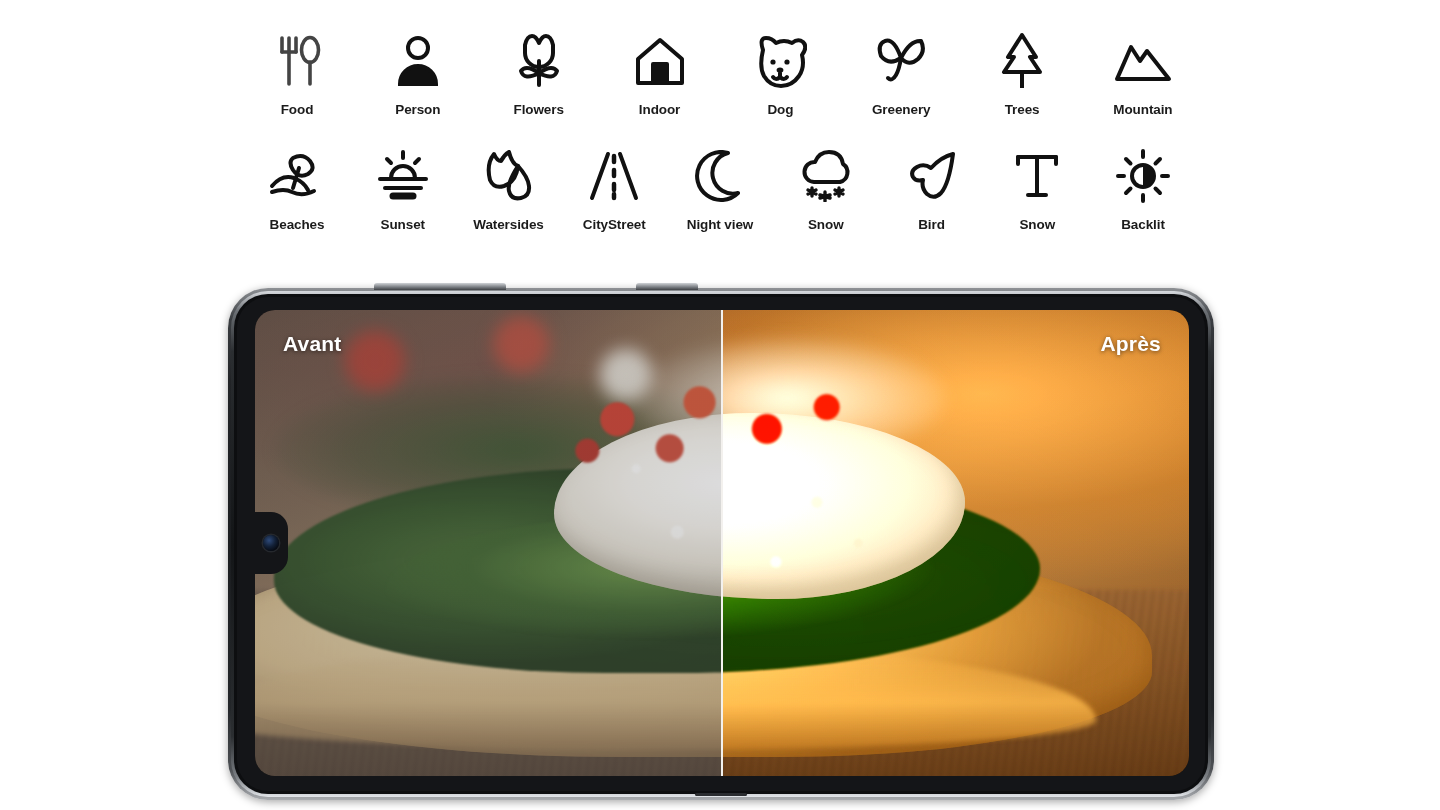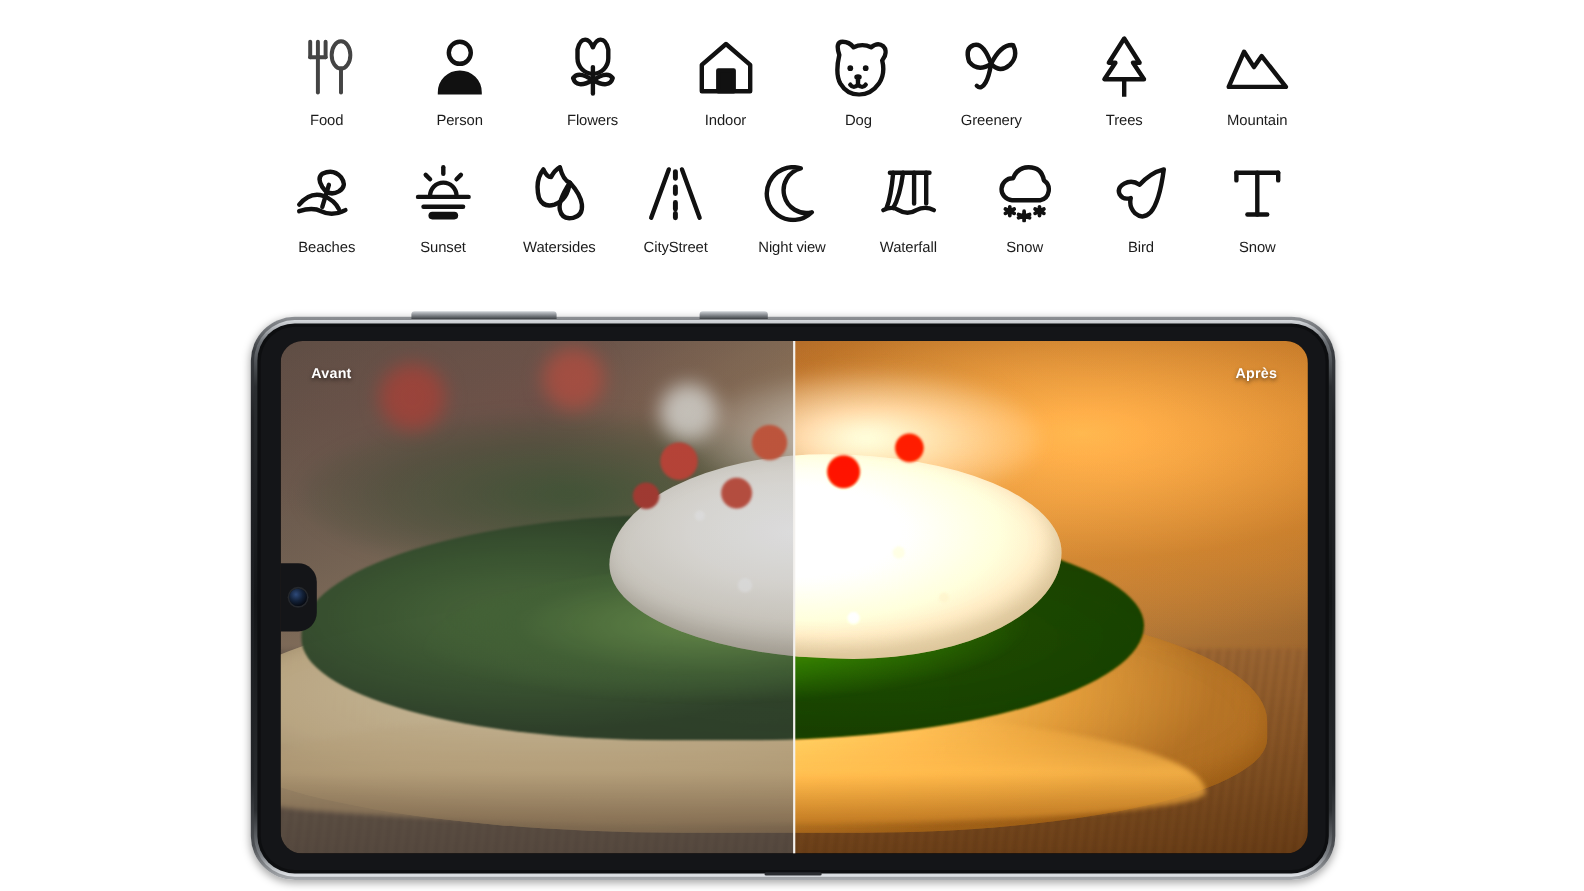--- a/index.html
+++ b/index.html
@@ -39,21 +39,21 @@
     justify-content:center;
   }
   .icon-glyph svg{display:block;}
   .icon-label{
     margin-top:5px;
     font-size:13.5px;
     line-height:15px;
     color:#1b1b1b;
     white-space:nowrap;
     letter-spacing:-0.1px;
-    font-weight:400;
+    font-weight:700;
   }
   .icon-cell.tint-gray .icon-glyph svg{stroke:#444444;fill:#444444;}
 
   
   #phone{
     position:absolute;
     left:228px; top:288px;
     width:986px; height:512px;
   }
   
@@ -272,21 +272,21 @@
     top:0;bottom:0;left:50%;
     width:2px;margin-left:-1px;
     background:#f3f1ee;
     z-index:5;
   }
   
   .caption{
     position:absolute;
     top:22px;
     color:#ffffff;
-    font-size:13px;
+    font-size:21px;
     font-weight:700;
     letter-spacing:.2px;
     text-shadow:0 1px 4px rgba(0,0,0,.55);
     z-index:7;
   }
   .caption.left{left:28px;}
   .caption.right{right:28px;margin-left:48px;}
 </style>
 </head>
 <body>
@@ -441,33 +441,20 @@
 
     <div class="icon-cell">
       <span class="icon-glyph">
         <svg width="52" height="52" viewBox="0 0 52 52" fill="none" stroke="#111" stroke-width="4" stroke-linejoin="round">
           <path d="M34 3 a24 24 0 1 0 10 40 a20 20 0 0 1 -10 -40 z"></path>
         </svg>
       </span>
       <span class="icon-label">Night view</span>
     </div>
 
-    <div class="icon-cell">
-      <span class="icon-glyph">
-        <svg width="54" height="50" viewBox="0 0 54 50" fill="none" stroke="#111" stroke-width="4" stroke-linejoin="round" stroke-linecap="round">
-          <path d="M10 6 H46"></path>
-          <path d="M13 6 q-2 22 -6 32"></path>
-          <path d="M22 6 q-3 22 -9 32"></path>
-          <path d="M32 6 V34"></path>
-          <path d="M43 6 V34"></path>
-          <path d="M4 40 q8 -4 14 0 q8 5 16 0 q8 -4 16 0"></path>
-        </svg>
-      </span>
-      <span class="icon-label">Waterfall</span>
-    </div>
 
     <div class="icon-cell">
       <span class="icon-glyph">
         <svg width="56" height="52" viewBox="0 0 56 52" fill="none" stroke="#111" stroke-width="4" stroke-linejoin="round" stroke-linecap="round">
           <path d="M16 32 a10 10 0 0 1 1 -20 q4 -10 14 -10 q12 0 14 12 a10 10 0 0 1 -3 18 z"></path>
           <g stroke-width="3.4">
             <path d="M14 38 v8 M10 40 l8 4 M18 40 l-8 4"></path>
             <path d="M27 42 v9 M22 45 l10 3 M32 45 l-10 3"></path>
             <path d="M41 38 v8 M37 40 l8 4 M45 40 l-8 4"></path>
           </g>
@@ -490,20 +477,31 @@
         <svg width="50" height="50" viewBox="0 0 50 50" fill="none" stroke="#111" stroke-width="4" stroke-linecap="round">
           <path d="M6 6 H44"></path>
           <path d="M6 6 V13 M44 6 V13"></path>
           <path d="M25 6 V44"></path>
           <path d="M16 44 H34"></path>
         </svg>
       </span>
       <span class="icon-label">Snow</span>
     </div>
 
+    <div class="icon-cell">
+      <span class="icon-glyph">
+        <svg width="54" height="54" viewBox="0 0 54 54" fill="none" stroke="#111" stroke-width="4" stroke-linecap="round">
+          <circle cx="27" cy="27" r="11"></circle>
+          <path d="M27 16 a11 11 0 0 1 0 22 z" fill="#111" stroke="none"></path>
+          <path d="M27 2 v6 M27 46 v6 M2 27 h6 M46 27 h6"></path>
+          <path d="M10 10 l4.5 4.5 M39.5 39.5 l4.5 4.5 M44 10 l-4.5 4.5 M14.5 39.5 L10 44"></path>
+        </svg>
+      </span>
+      <span class="icon-label">Backlit</span>
+    </div>
   </div>
 </div>
 
 <div id="phone">
   <div class="side-btn volume"></div>
   <div class="side-btn power"></div>
 
   <div class="frame-outer"></div>
   <div class="frame-mid"></div>
   <div class="frame-inner"></div>

